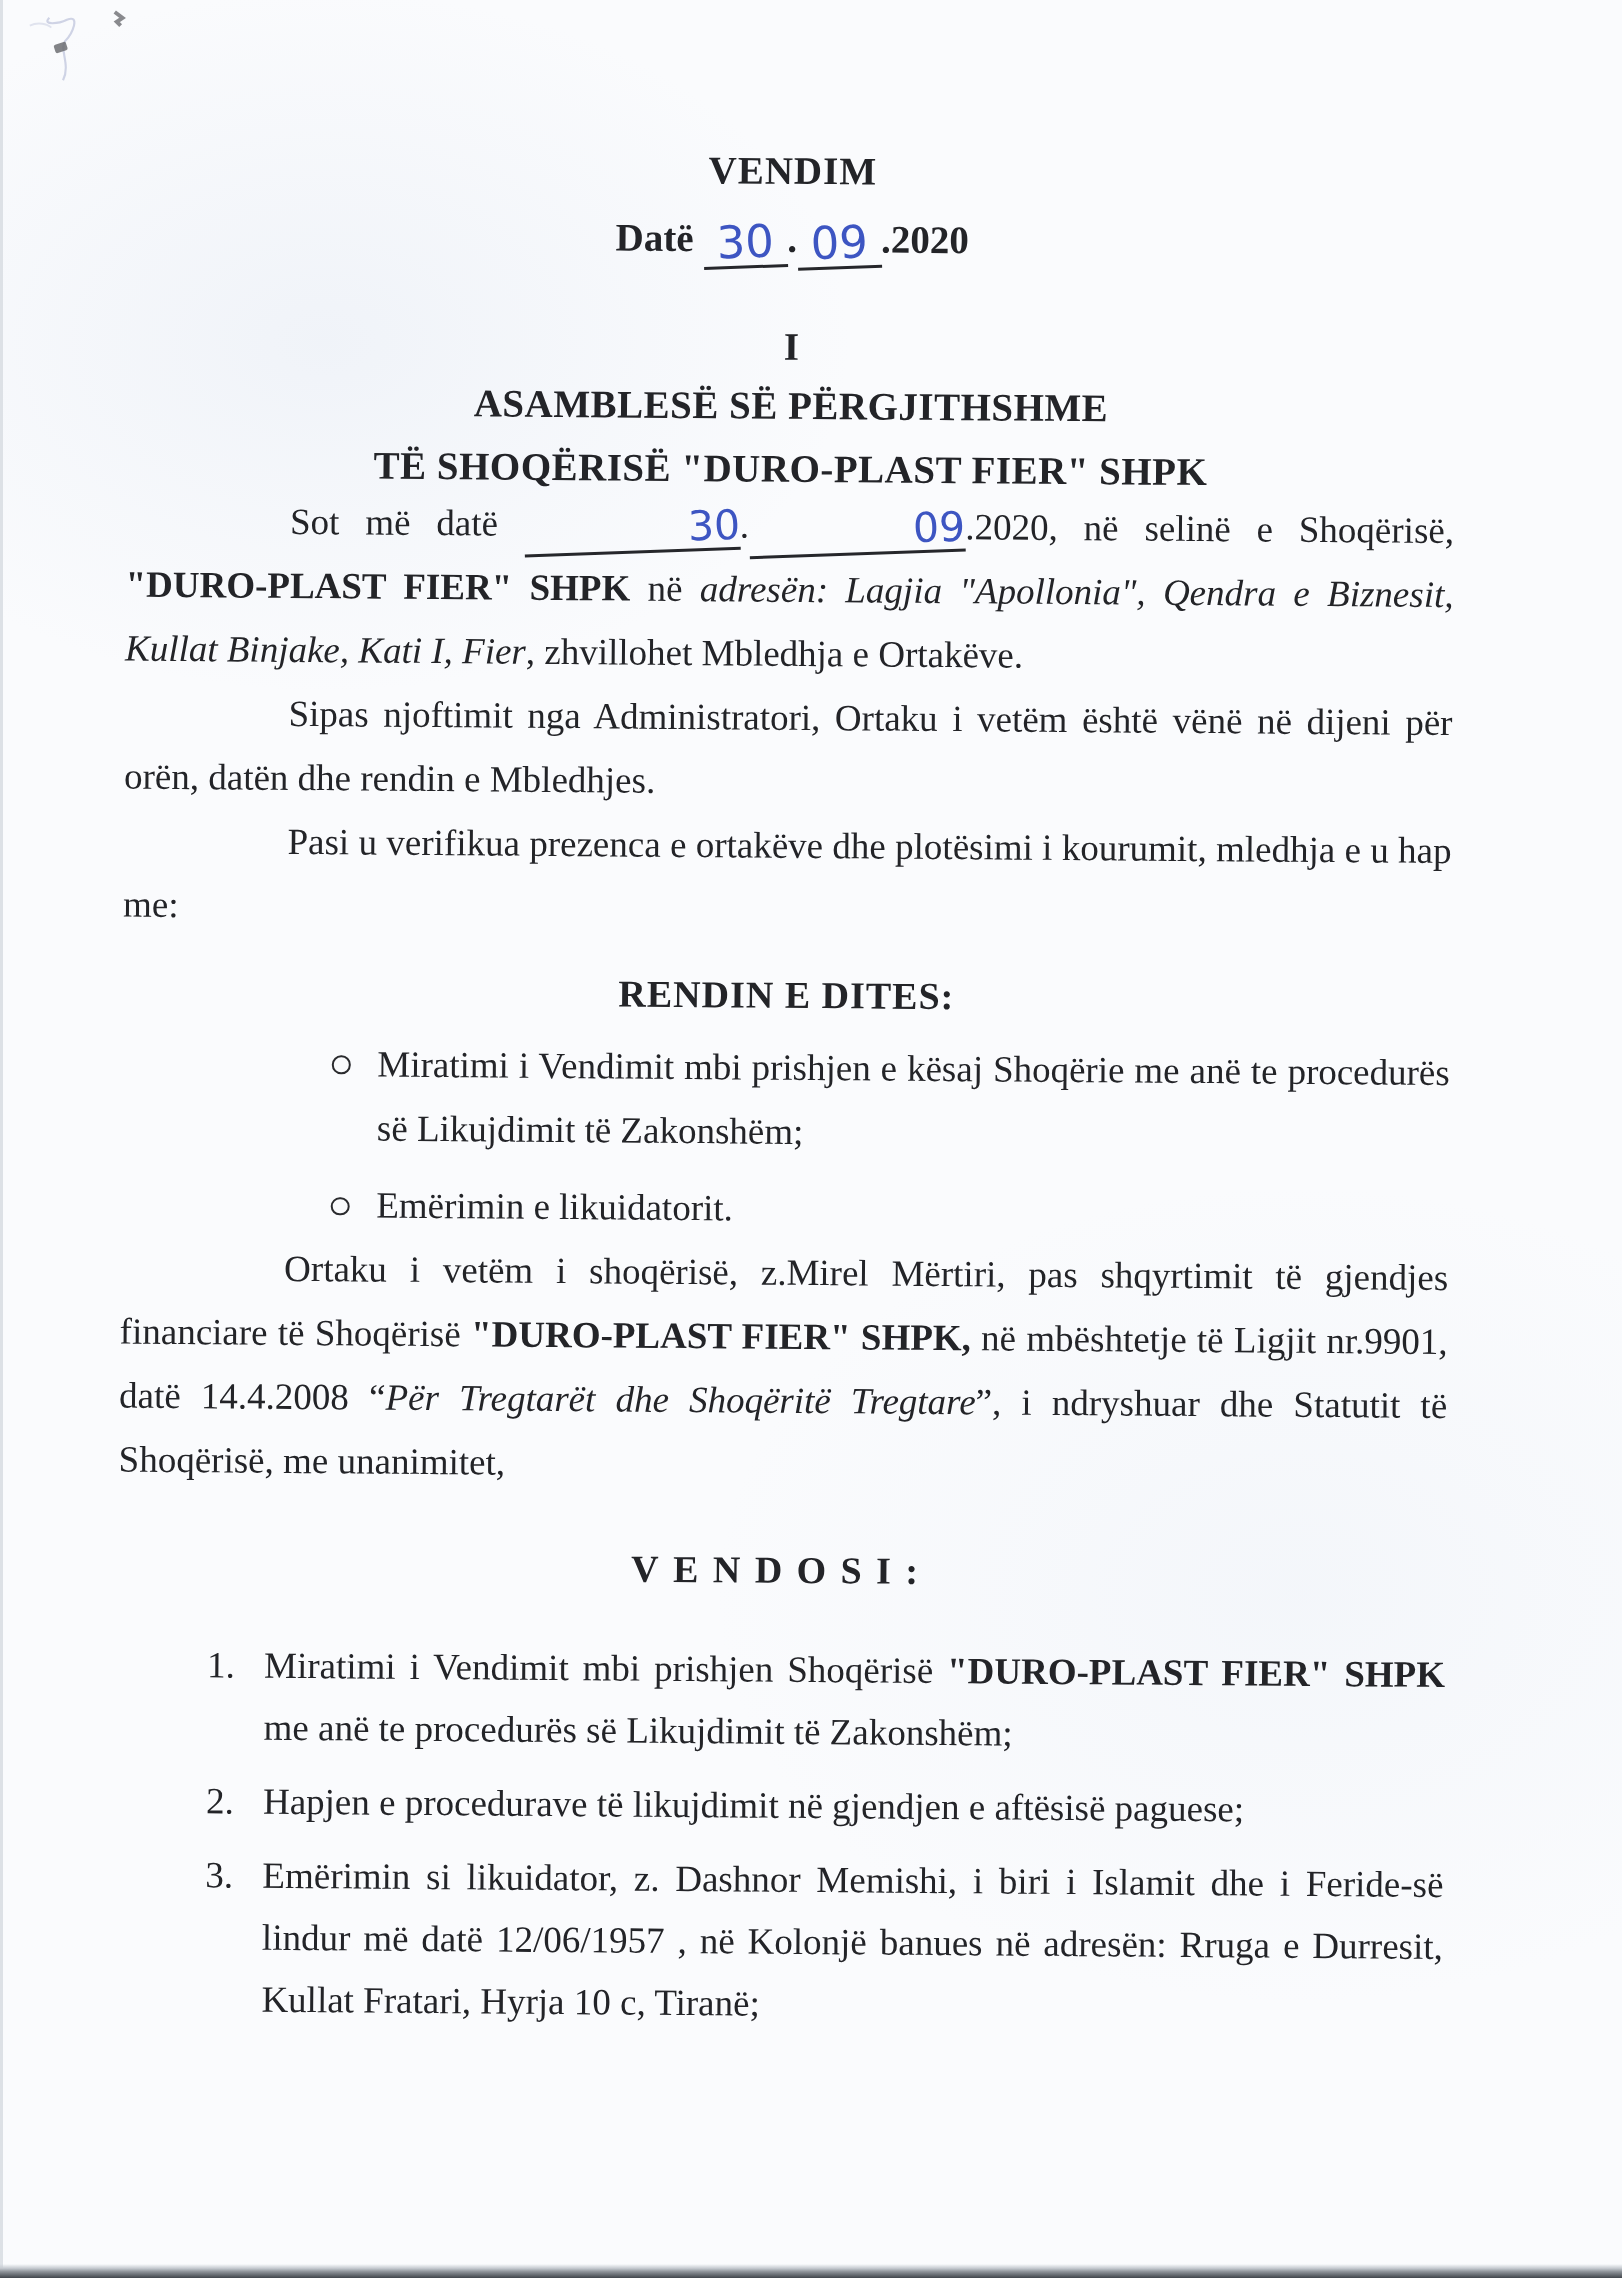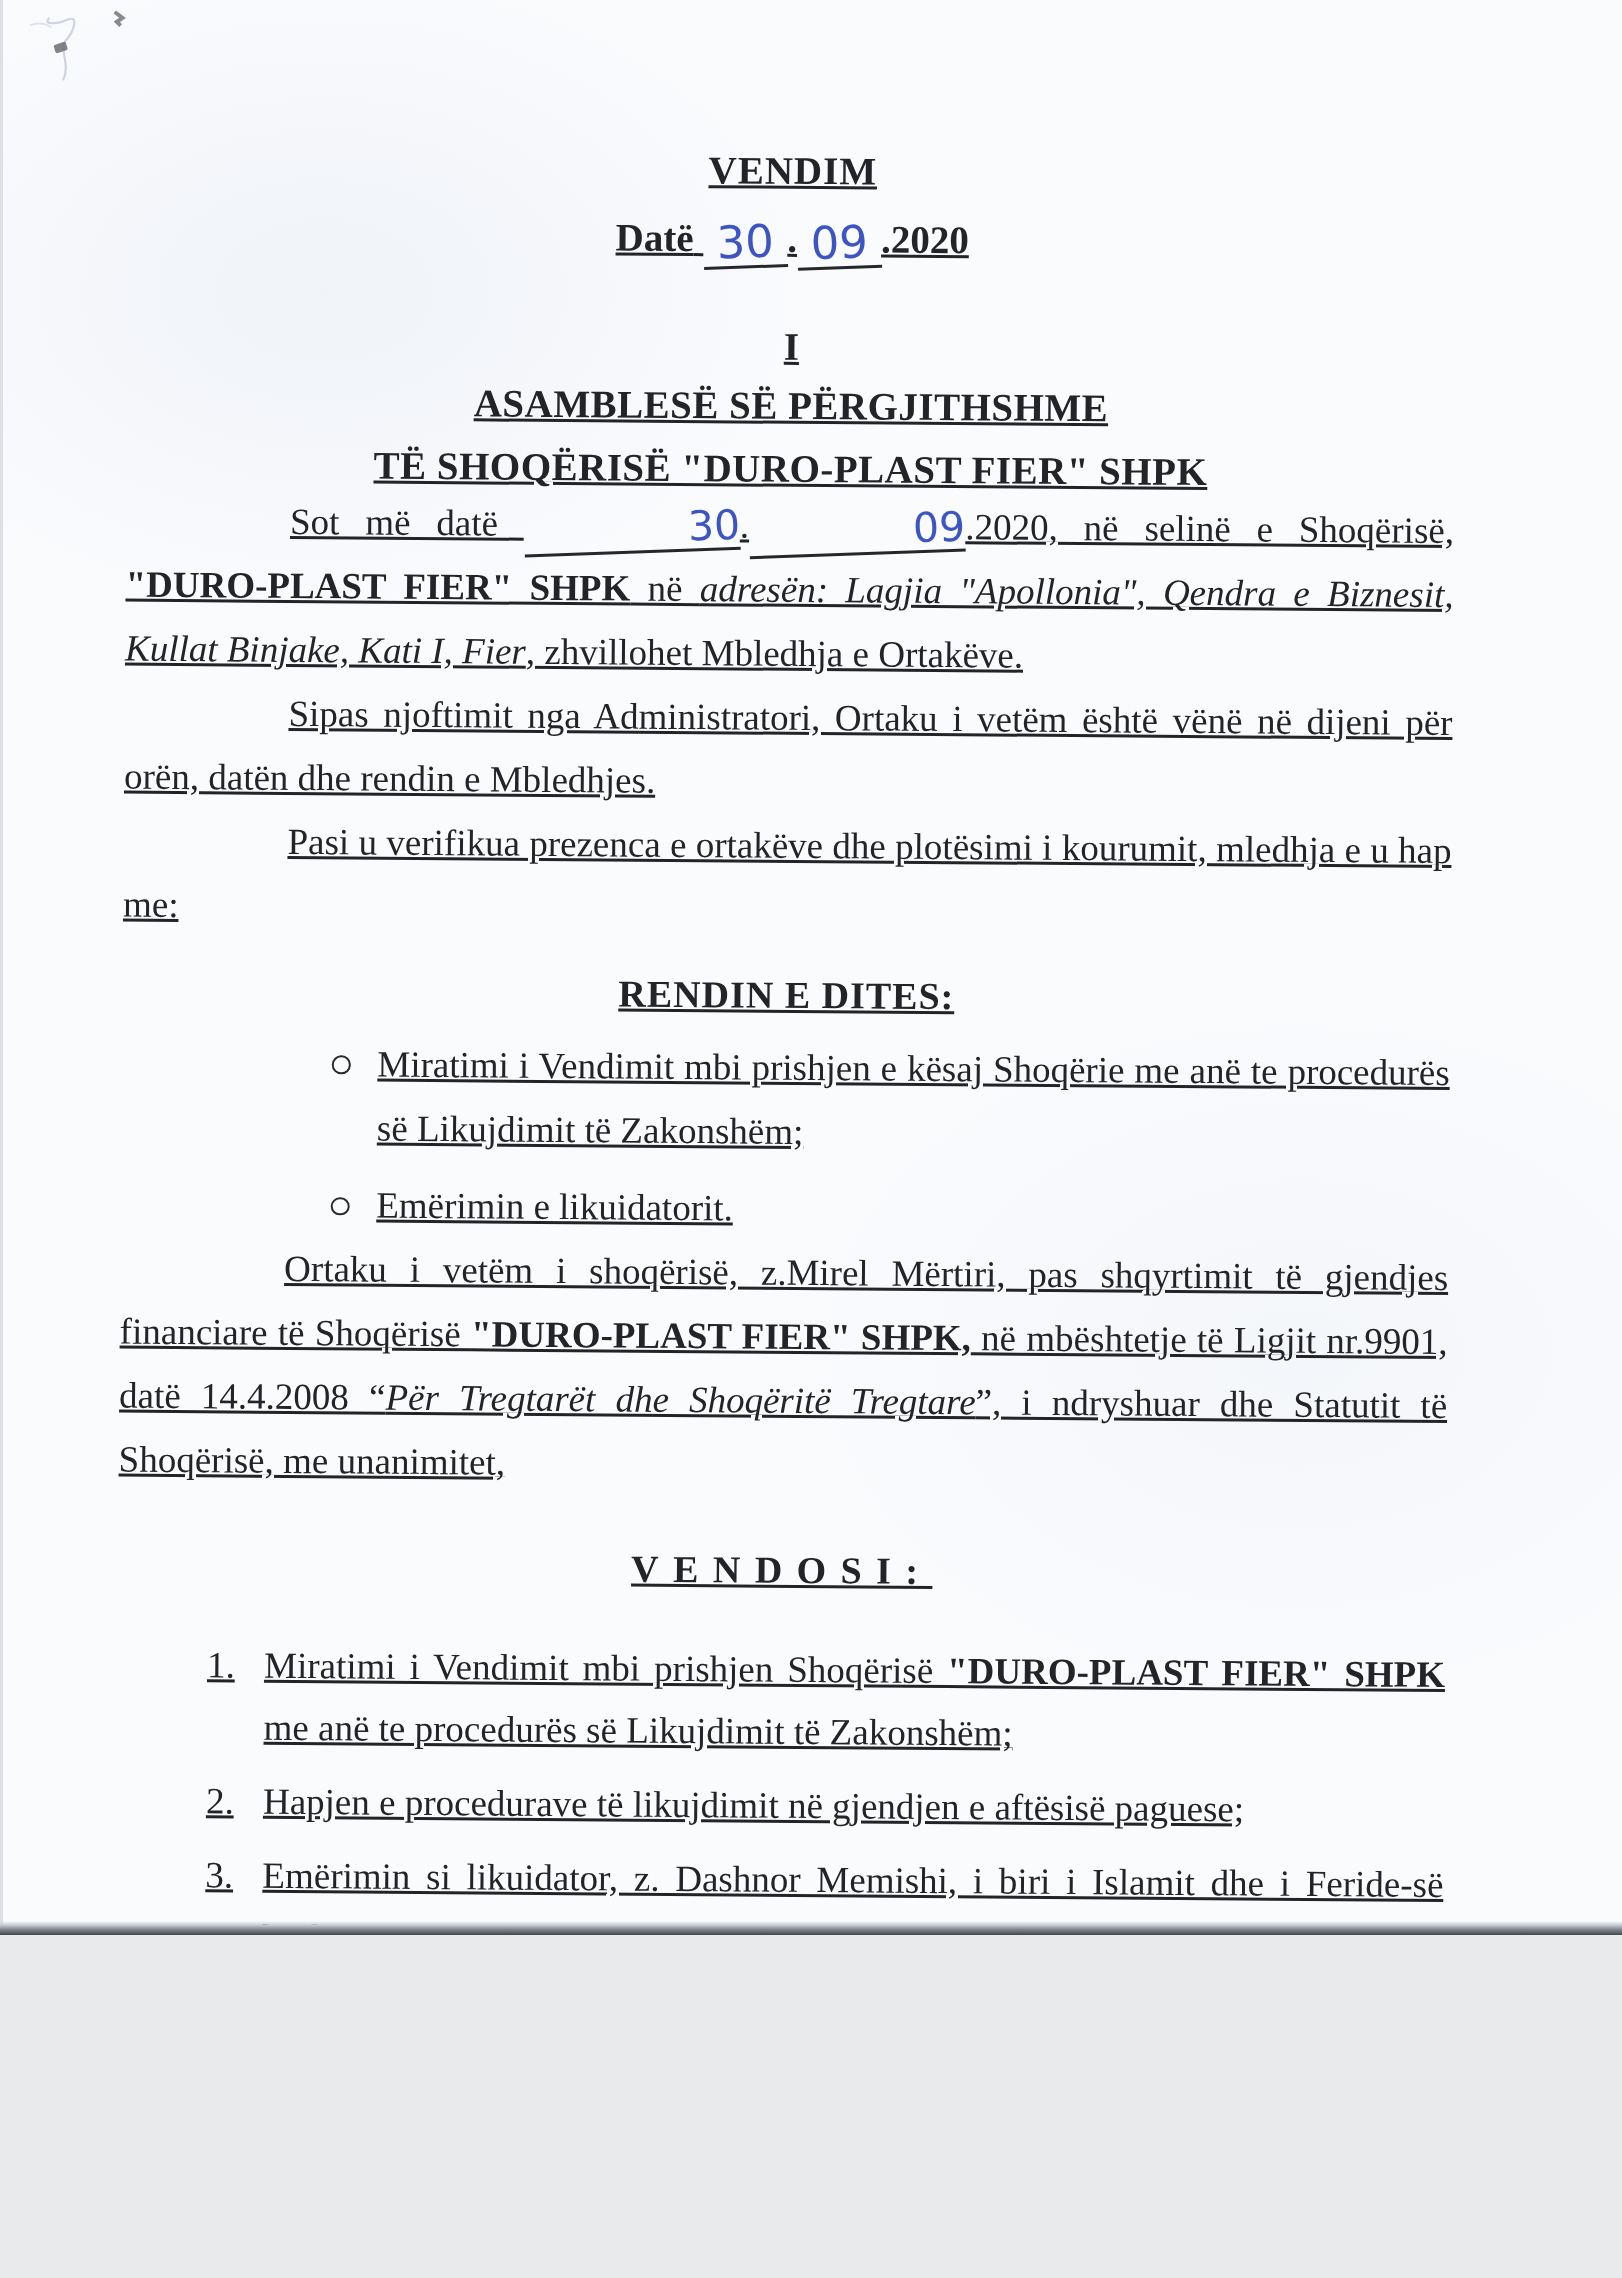--- a/index.html
+++ b/index.html
@@ -1,27 +1,26 @@
 <!DOCTYPE html>
 <html><head>
 <meta charset="utf-8">
 <style>
   html,body { margin:0; padding:0; background:#e9eaec; }
   .page {
     position:relative;
-    width:1623px; height:1935px;
+    width:1623px; height:2278px;
     margin:0 auto;
     background:
       radial-gradient(ellipse 878px 585px at 20% 15%, rgba(210,220,235,.25), transparent 60%),
       radial-gradient(ellipse 975px 683px at 80% 70%, rgba(215,225,238,.18), transparent 60%),
       #fafbfd;
     overflow:hidden;
     font-family:"Liberation Serif", serif;
     color:#232428;
-    text-decoration:underline;
   }
   .left-edge {
     position:absolute; left:0; top:0; bottom:0; width:2.9px;
     background:#dde1e6;
   }
   .bottom-edge {
     position:absolute; left:0; right:0; bottom:0; height:13.7px;
     background:linear-gradient(to bottom, rgba(150,156,163,0) 0%, #c6cbd1 30%, #8d9298 55%, #41464c 100%);
   }
   .smudge {

